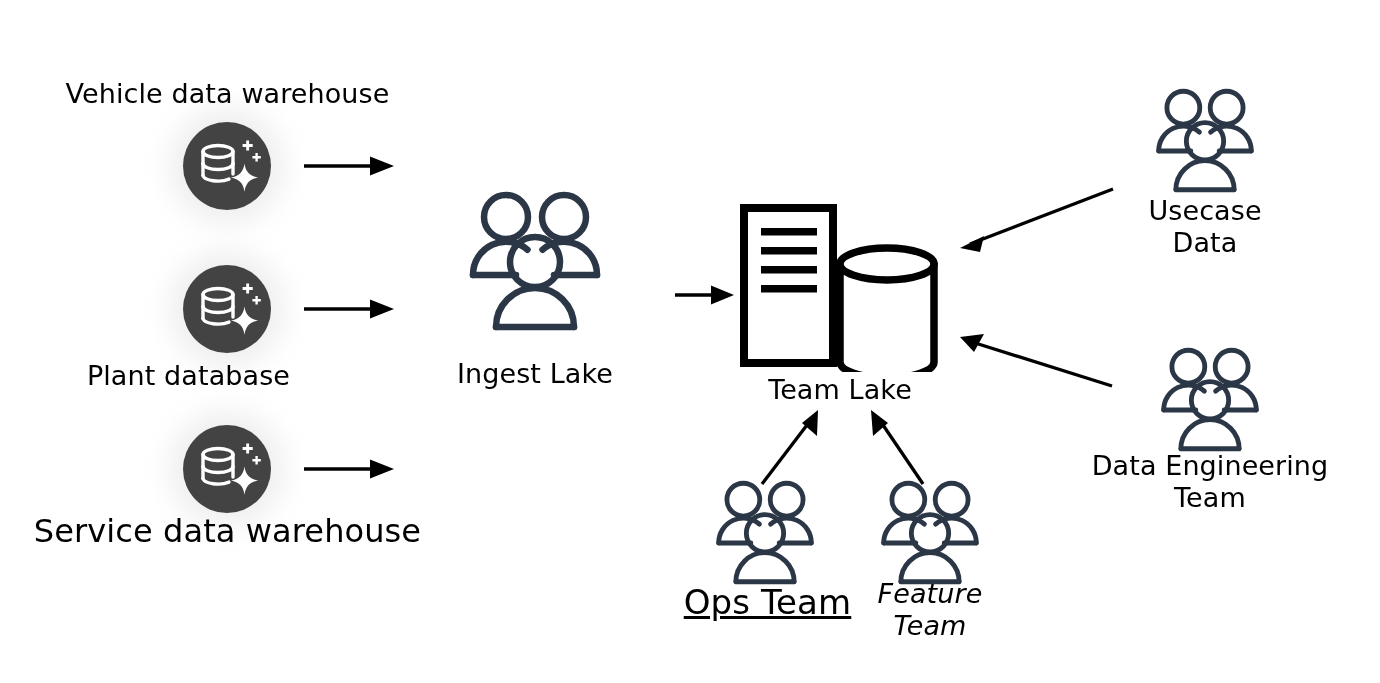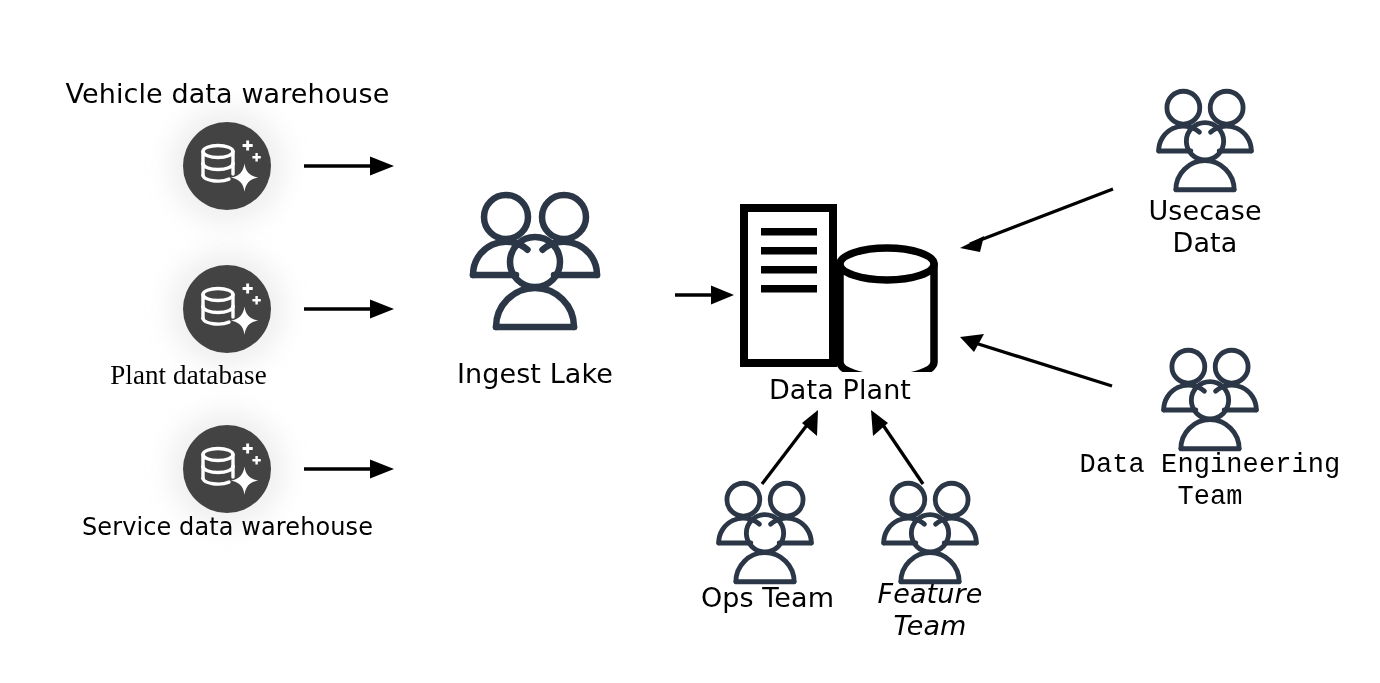--- a/index.html
+++ b/index.html
@@ -93,21 +93,21 @@
       </g>
       <g fill="#ffffff">
         <path d="M61.5 41.5 c1.2 8.6 5.4 12.6 13.6 14.1 c-8.2 1.5 -12.4 5.6 -13.6 14.2
                  c-1.2 -8.6 -5.4 -12.7 -13.6 -14.2 c8.2 -1.5 12.4 -5.5 13.6 -14.1 z"></path>
         <path d="M63.2 18.4 h2.9 v3.6 h3.6 v2.9 h-3.6 v3.6 h-2.9 v-3.6 h-3.6 v-2.9 h3.6 z"></path>
         <path d="M72.4 31.1 h2.4 v3.0 h3.0 v2.4 h-3.0 v3.0 h-2.4 v-3.0 h-3.0 v-2.4 h3.0 z"></path>
       </g>
     </svg>
   </div>
 
-  <div class="lbl" style="left:0px; top:360px; width:377px; font-size:27px;font-family:Liberation Serif, serif;">Plant database</div>
+  <div class="lbl" style="left:0px; top:360px; width:377px; font-size:27px;">Plant database</div>
 
   <div class="arrow" style="left:300px; top:293px; width:100px; height:32px;">
     <svg width="100" height="32" viewBox="0 0 100 32">
       <line x1="4" y1="16" x2="76" y2="16" stroke="#000000" stroke-width="3.6"></line>
       <path d="M94 16 L70 6.5 L70 25.5 Z" fill="#000000"></path>
     </svg>
   </div>
 
   <div class="db-badge" style="left:183px; top:425px; width:88px; height:88px;">
     <svg width="88" height="88" viewBox="0 0 88 88" aria-hidden="true">
@@ -122,21 +122,21 @@
       </g>
       <g fill="#ffffff">
         <path d="M61.5 41.5 c1.2 8.6 5.4 12.6 13.6 14.1 c-8.2 1.5 -12.4 5.6 -13.6 14.2
                  c-1.2 -8.6 -5.4 -12.7 -13.6 -14.2 c8.2 -1.5 12.4 -5.5 13.6 -14.1 z"></path>
         <path d="M63.2 18.4 h2.9 v3.6 h3.6 v2.9 h-3.6 v3.6 h-2.9 v-3.6 h-3.6 v-2.9 h3.6 z"></path>
         <path d="M72.4 31.1 h2.4 v3.0 h3.0 v2.4 h-3.0 v3.0 h-2.4 v-3.0 h-3.0 v-2.4 h3.0 z"></path>
       </g>
     </svg>
   </div>
 
-  <div class="lbl" style="left:0px; top:513px; width:455px; font-size:24px;">Service data warehouse</div>
+  <div class="lbl" style="left:0px; top:513px; width:455px; font-size:32px;">Service data warehouse</div>
 
   <div class="arrow" style="left:300px; top:453px; width:100px; height:32px;">
     <svg width="100" height="32" viewBox="0 0 100 32">
       <line x1="4" y1="16" x2="76" y2="16" stroke="#000000" stroke-width="3.6"></line>
       <path d="M94 16 L70 6.5 L70 25.5 Z" fill="#000000"></path>
     </svg>
   </div>
 
   <div class="node people" style="left:462px; top:188px; width:146px; height:150px;">
     <svg width="146" height="150" viewBox="0 0 146 150" aria-hidden="true">
@@ -168,21 +168,21 @@
       <g fill="#000000">
         <rect x="25" y="28" width="56" height="7.5"></rect>
         <rect x="25" y="47" width="56" height="7.5"></rect>
         <rect x="25" y="66" width="56" height="7.5"></rect>
         <rect x="25" y="85" width="56" height="7.5"></rect>
       </g>
       <path d="M104 64 h94 v98 a47 16 0 0 1 -94 0 z" fill="#ffffff" stroke="#000000" stroke-width="7.5" stroke-linejoin="round"></path>
       <ellipse cx="151" cy="64" rx="47" ry="16" fill="#ffffff" stroke="#000000" stroke-width="7.5"></ellipse>
     </svg>
   </div>
-  <div class="lbl" style="left:700px; top:374px; width:280px; font-size:27px;">Data Plant</div>
+  <div class="lbl" style="left:700px; top:374px; width:280px; font-size:27px;">Team Lake</div>
 
   <div class="node people" style="left:1150px; top:86px; width:110px; height:112px;">
     <svg width="110" height="112" viewBox="0 0 146 150" aria-hidden="true">
       <g fill="none" stroke="#2b3746" stroke-width="6.5" stroke-linecap="round" stroke-linejoin="round">
         <circle cx="44" cy="29" r="22"></circle>
         <path d="M11 87 a33 33 0 0 1 54.5 -25.3"></path>
         <path d="M11 87 H54"></path>
         <circle cx="102" cy="29" r="22"></circle>
         <path d="M135 87 a33 33 0 0 0 -54.5 -25.3"></path>
         <path d="M135 87 H92"></path>
@@ -210,21 +210,21 @@
         <path d="M11 87 H54"></path>
         <circle cx="102" cy="29" r="22"></circle>
         <path d="M135 87 a33 33 0 0 0 -54.5 -25.3"></path>
         <path d="M135 87 H92"></path>
         <circle cx="73" cy="74" r="25"></circle>
         <path d="M34 139 a39 39 0 0 1 78 0"></path>
         <path d="M34 139 H112"></path>
       </g>
     </svg>
   </div>
-  <div class="lbl" style="left:1060px; top:450px; width:300px; font-size:27px;font-family:Liberation Mono, monospace;">Data Engineering
+  <div class="lbl" style="left:1060px; top:450px; width:300px; font-size:27px;">Data Engineering
 Team</div>
 
   <div class="arrow" style="left:940px; top:310px; width:200px; height:110px;">
     <svg width="200" height="110" viewBox="0 0 200 110">
       <line x1="32" y1="32" x2="172" y2="76" stroke="#000000" stroke-width="3.3"></line>
       <path d="M20 27 L44 24 L34 42 Z" fill="#000000"></path>
     </svg>
   </div>
 
   <div class="node people" style="left:710px; top:478px; width:110px; height:112px;">
@@ -235,21 +235,21 @@
         <path d="M11 87 H54"></path>
         <circle cx="102" cy="29" r="22"></circle>
         <path d="M135 87 a33 33 0 0 0 -54.5 -25.3"></path>
         <path d="M135 87 H92"></path>
         <circle cx="73" cy="74" r="25"></circle>
         <path d="M34 139 a39 39 0 0 1 78 0"></path>
         <path d="M34 139 H112"></path>
       </g>
     </svg>
   </div>
-  <div class="lbl" style="left:645px; top:582px; width:245px; font-size:27px;">Ops Team</div>
+  <div class="lbl" style="left:645px; top:582px; width:245px; font-size:34px;text-decoration:underline;">Ops Team</div>
 
   <div class="arrow" style="left:750px; top:400px; width:120px; height:95px;">
     <svg width="120" height="95" viewBox="0 0 120 95">
       <line x1="12" y1="84" x2="57" y2="25" stroke="#000000" stroke-width="3.3"></line>
       <path d="M68 10 L67 36 L52 23 Z" fill="#000000"></path>
     </svg>
   </div>
 
   <div class="node people" style="left:875px; top:478px; width:110px; height:112px;">
     <svg width="110" height="112" viewBox="0 0 146 150" aria-hidden="true">

